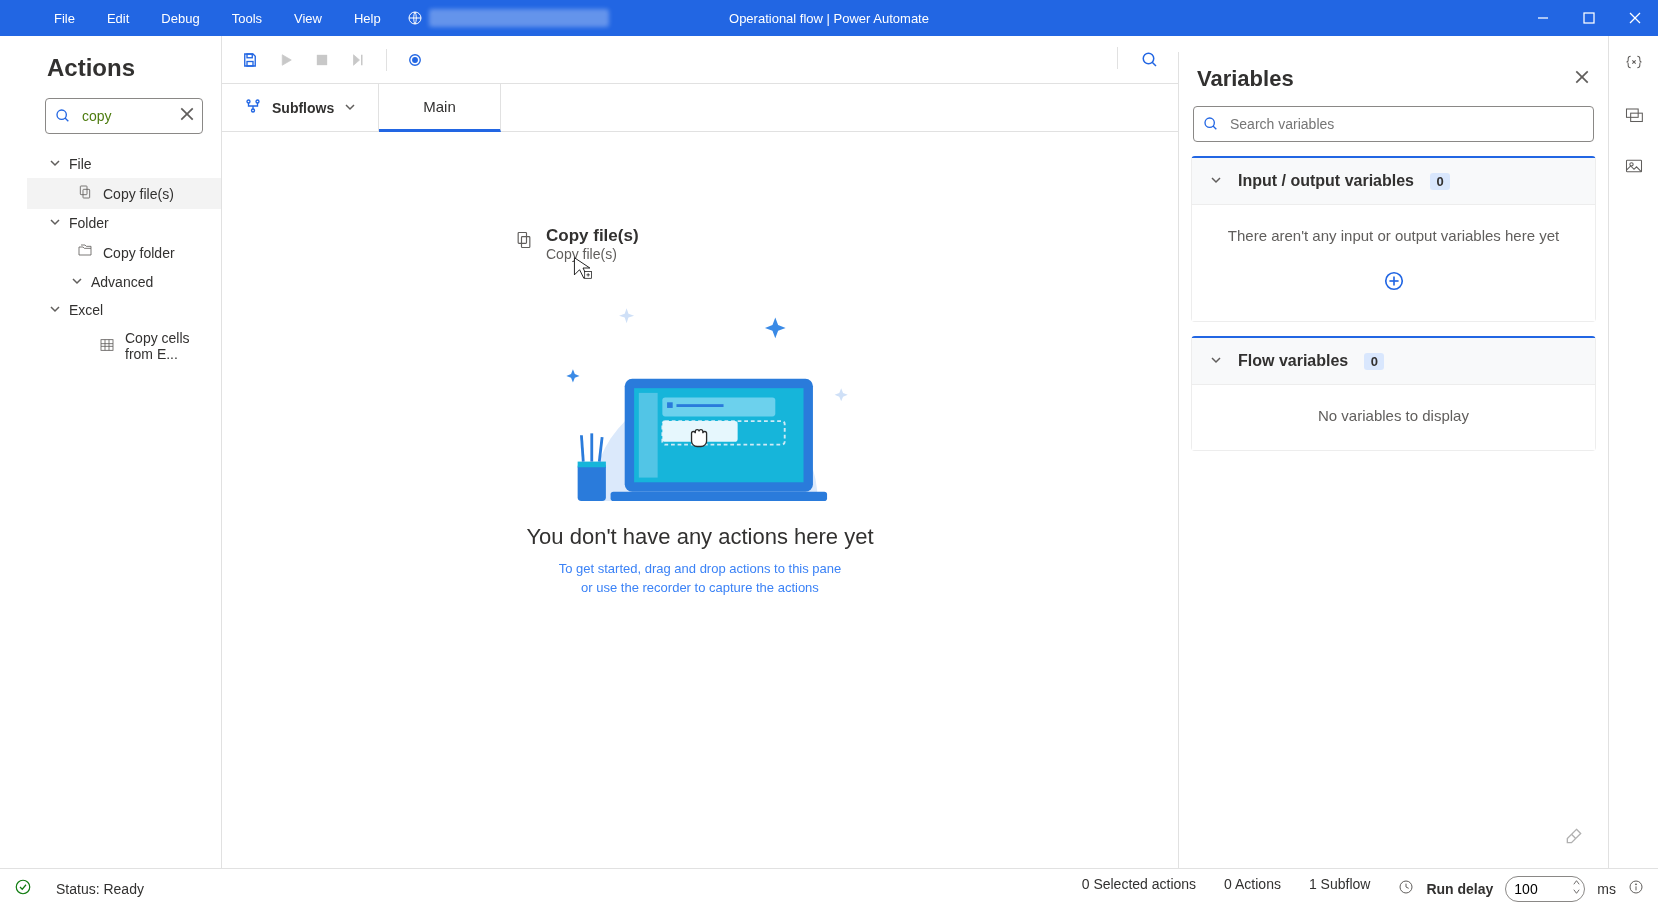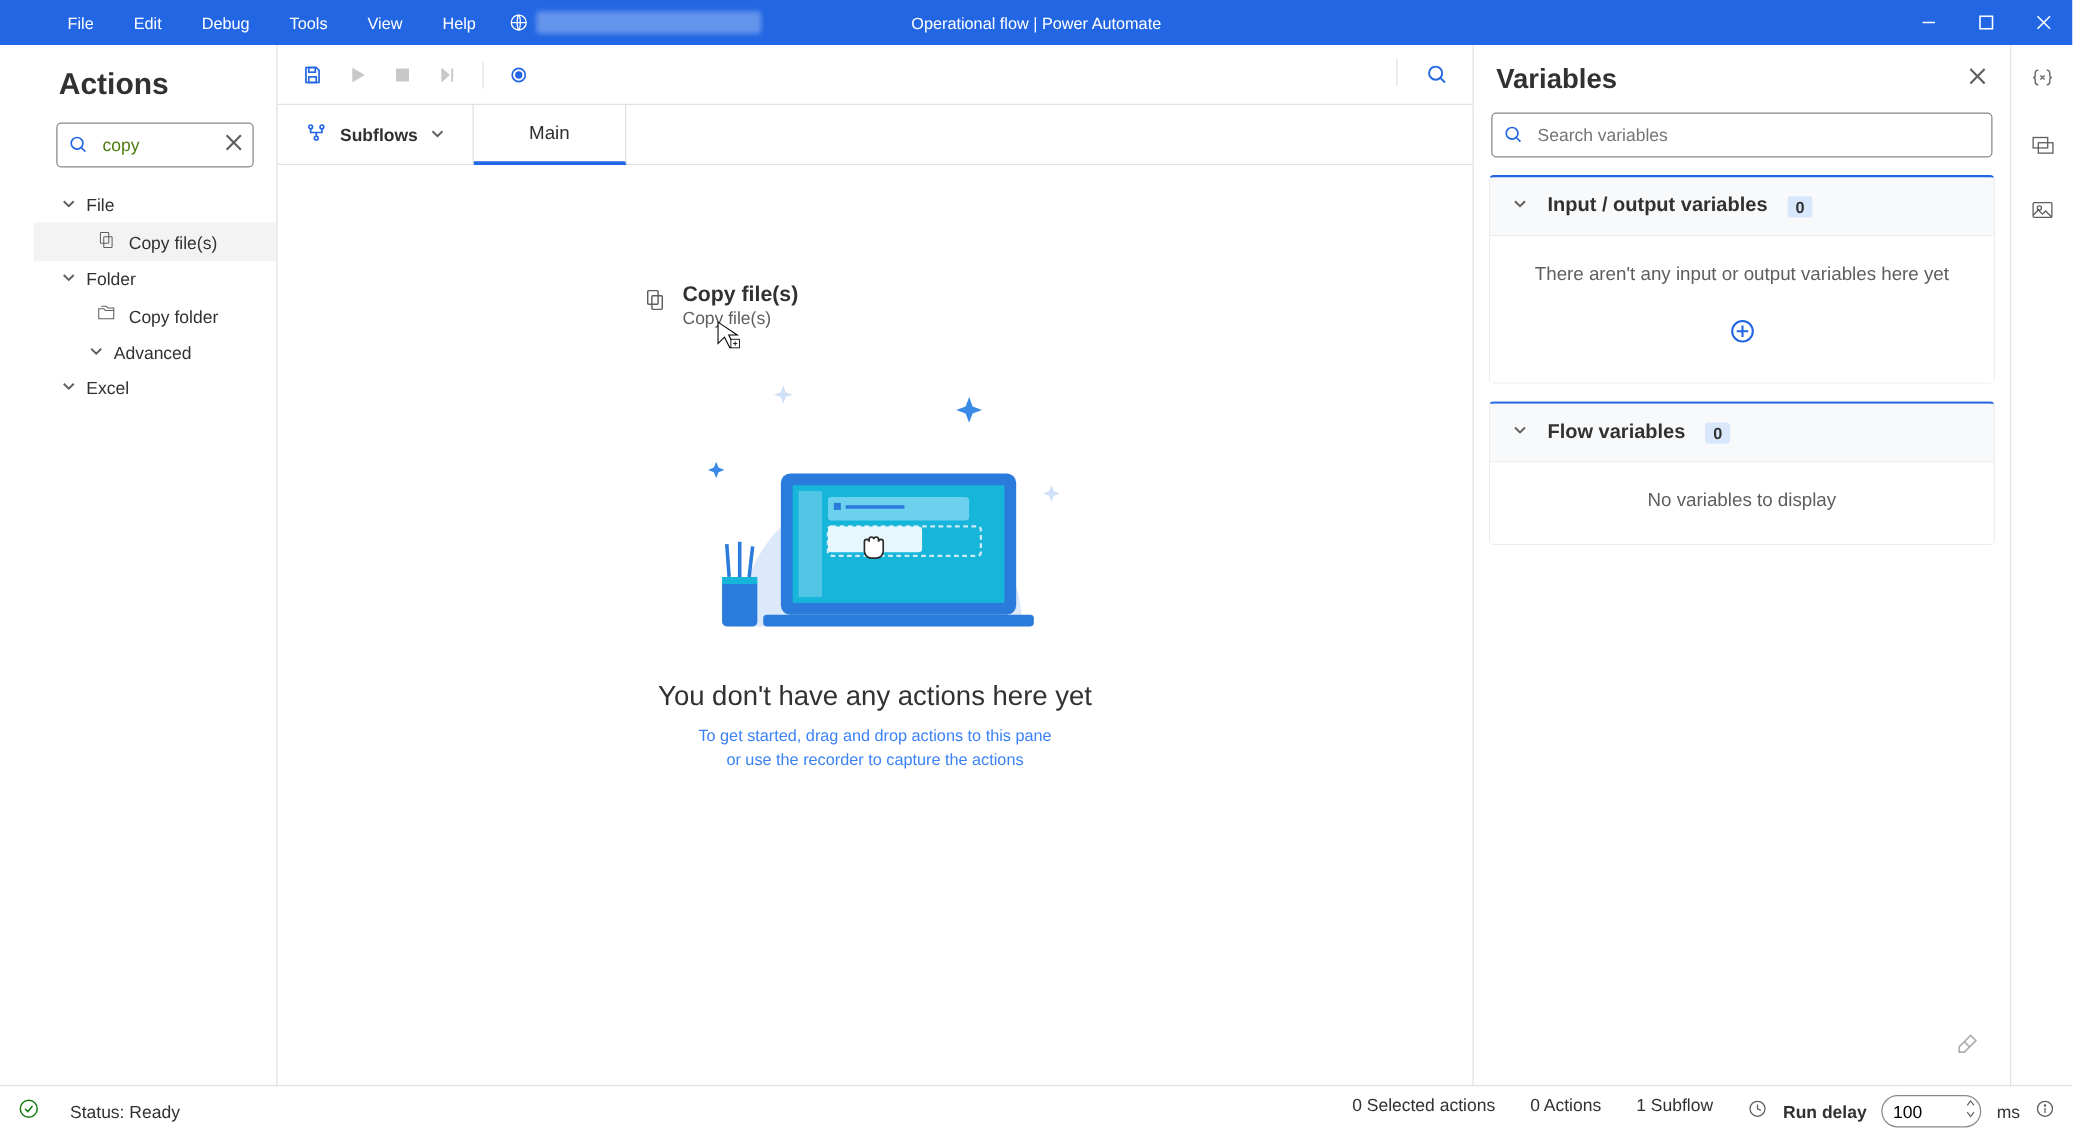--- a/index.html
+++ b/index.html
@@ -53,25 +53,25 @@
   
   .drag-ghost { position:absolute; left:292px; top:94px; display:flex; align-items:flex-start; gap:12px;}
   .drag-ghost .icon svg { width:20px; height:20px; stroke:#605e5c; fill:none;}
   .dg-title { font-size:17px; font-weight:700; color:#323130;}
   .dg-sub { font-size:14px; color:#605e5c; position:relative;}
   .cursor { position:absolute; left:350px; top:124px; }
   .cursor svg { width:22px; height:24px;}
 
   
   .empty { position:absolute; left:0; right:0; top:160px; display:flex; flex-direction:column; align-items:center;}
-  .empty-title { font-size:22px; color:#323130; margin-top:22px;}
+  .empty-title { font-size:22px; color:#323130; margin-top:2px;}
   .empty-sub { font-size:13px; color:#3b82f6; margin-top:10px; text-align:center; line-height:1.45;}
 
   
-  .right { width: 430px; border-left:1px solid #e1e1e1; display:flex; flex-direction:column; padding: 14px 12px; gap:14px;}
+  .right { width: 430px; border-left:1px solid #e1e1e1; display:flex; flex-direction:column; padding: 14px 12px; gap:14px;margin-top:16px;}
   .right-header { display:flex; align-items:center; padding:0 6px;}
   .right-header h2 { font-size:22px; font-weight:600; color:#323130;}
   .right-header .closebtn { margin-left:auto; cursor:pointer;}
   .var-search { position:relative; padding: 0 2px;}
   .var-search input { width:100%; height:36px; border:1px solid #8a8886; border-radius:4px; padding-left:36px; font-size:14px;}
   .var-search .si { position:absolute; left:12px; top:10px; color:#2266e3;}
   .var-section { background:#f7f7f7; border:1px solid #ededed; border-radius:4px; border-top:2px solid #2266e3;}
   .vs-header { display:flex; align-items:center; gap:16px; padding:14px 18px; font-size:16px; font-weight:600; color:#323130; border-bottom:1px solid #ededed; background:#f8f9fa;}
   .badge { background:#d9e7fd; border-radius:3px; min-width:20px; text-align:center; font-size:13px; padding:1px 6px; font-weight:600;}
   .vs-body { padding:22px 18px 26px; text-align:center; color:#605e5c; font-size:15px; background:#fff; display:flex; flex-direction:column; align-items:center; gap:26px;}
@@ -187,20 +187,30 @@
         <span class="chev"><svg viewBox="0 0 12 12">
               <polyline points="2,4 6,8 10,4"></polyline>
             </svg></span>
         <span>Advanced</span>
       </div>
       <div class="tree-group">
         <span class="chev"><svg viewBox="0 0 12 12">
               <polyline points="2,4 6,8 10,4"></polyline>
             </svg></span>
         <span>Excel</span>
+      </div>
+      <div class="tree-item sub">
+        <span class="micon"><svg viewBox="0 0 24 24">
+              <rect x="3" y="4" width="18" height="16"></rect>
+              <line x1="3" y1="10" x2="21" y2="10"></line>
+              <line x1="3" y1="14" x2="21" y2="14"></line>
+              <line x1="9" y1="4" x2="9" y2="20"></line>
+              <line x1="15" y1="4" x2="15" y2="20"></line>
+            </svg></span>
+        <span>Copy cells from E...</span>
       </div>
     </div>
   </div>
 
   <div class="center">
     <div class="toolbar">
       <div class="tool accent">
           <svg viewBox="0 0 24 24" stroke="#2266e3" stroke-width="1.8" fill="none">
             <path d="M5 4h11l3 3v13H5z"></path>
             <rect x="8" y="4" width="7" height="5"></rect>

